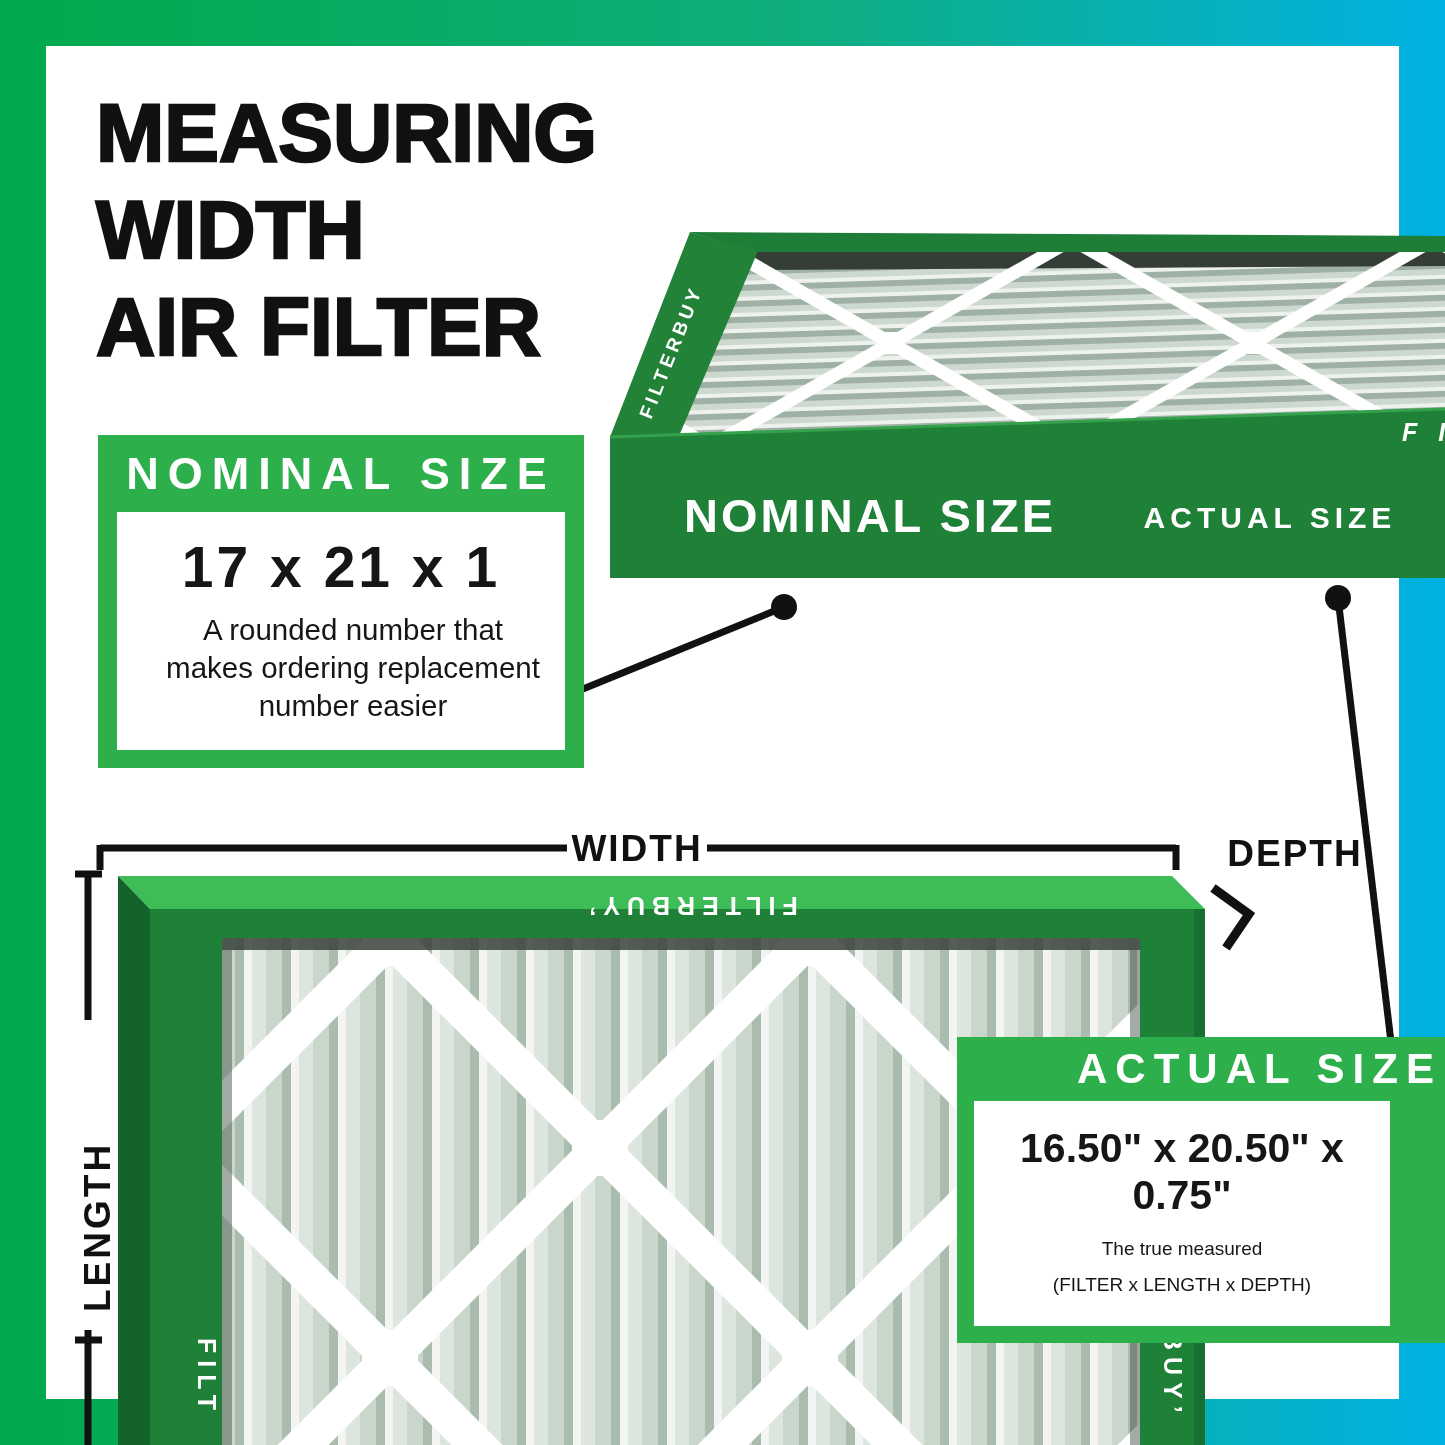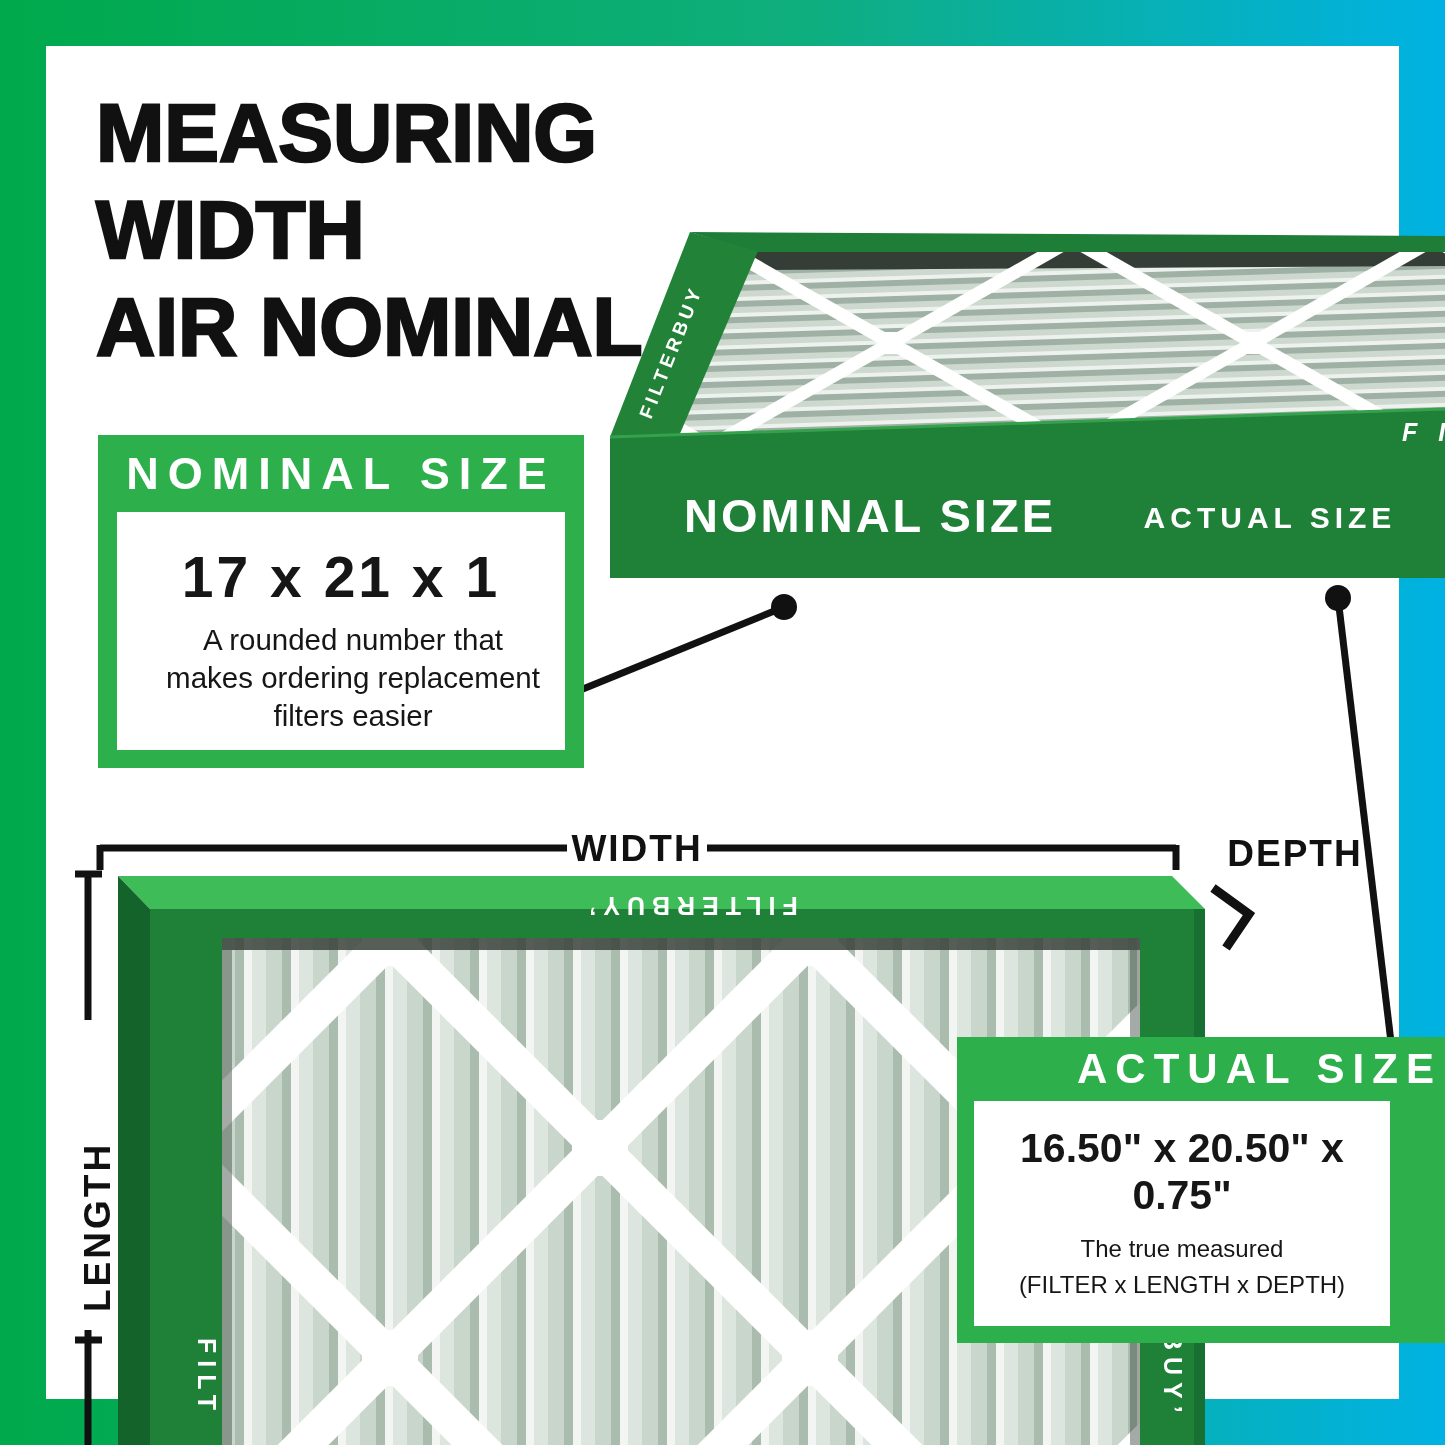--- a/index.html
+++ b/index.html
@@ -10,42 +10,42 @@
   .title{position:absolute;left:96px;top:84px;width:660px;color:#111;
          font-size:82px;font-weight:bold;line-height:97px;letter-spacing:0px;
          -webkit-text-stroke:2.5px #111;}
   .infobox{position:absolute;background:#2db04c;}
   .infobox .hdr{position:absolute;left:0;right:0;top:0;display:flex;align-items:center;justify-content:center;
                 color:#fff;font-weight:bold;}
   .infobox .inner{position:absolute;background:#fff;text-align:center;color:#161616;}
   .nominal{left:98px;top:435px;width:486px;height:333px;}
   .nominal .hdr{height:77px;font-size:45px;letter-spacing:9px;}
   .nominal .inner{left:19px;right:19px;top:77px;bottom:18px;}
-  .nominal .size{margin-top:32px;font-size:57px;font-weight:bold;letter-spacing:3px;}
+  .nominal .size{margin-top:22px;font-size:57px;font-weight:bold;letter-spacing:3px;}
   .nominal .desc{margin-top:11px;font-size:29.5px;line-height:38px;padding-left:24px;}
   .actual{left:957px;top:1037px;width:488px;height:306px;}
   .actual .hdr{height:64px;font-size:42px;letter-spacing:8px;justify-content:flex-start;padding-left:120px;}
   .actual .inner{left:17px;top:64px;width:416px;bottom:17px;}
   .actual .size{margin-top:24px;font-size:41px;font-weight:bold;letter-spacing:0px;}
-  .actual .desc{margin-top:12px;font-size:24px;line-height:36px;}
+  .actual .desc{margin-top:12px;font-size:19px;line-height:36px;}
   svg{position:absolute;left:0;top:0;}
   svg text{font-family:"Liberation Sans",sans-serif;}
   .boxlayer{z-index:3;}
   #art{z-index:2;}
 </style>
 </head>
 <body>
 
 <div class="page">
   <div class="content"></div>
 
   <div class="title">
     <div>MEASURING</div>
     <div>WIDTH</div>
-    <div>AIR NOMINAL</div>
+    <div>AIR FILTER</div>
   </div>
 
   <svg id="art" width="1445" height="1445" viewBox="0 0 1445 1445">
     <defs>
       <pattern id="pleatT" width="40" height="16" patternUnits="userSpaceOnUse" patternTransform="rotate(-1.8)">
         <rect width="40" height="16" fill="#cdd8ce"></rect>
         <rect width="40" height="4" fill="#eef2ee"></rect>
         <rect y="4" width="40" height="6" fill="#9fb0a4"></rect>
       </pattern>
       <pattern id="pleatB" width="47" height="47" patternUnits="userSpaceOnUse">
@@ -150,21 +150,21 @@
     </g>
   </svg>
 
   <div class="infobox nominal boxlayer">
     <div class="hdr">NOMINAL SIZE</div>
     <div class="inner">
       <div class="size">17 x 21 x 1</div>
       <div class="desc">
         <div>A rounded number that</div>
         <div>makes ordering replacement</div>
-        <div>filters easier</div>
+        <div>number easier</div>
       </div>
     </div>
   </div>
 
   <div class="infobox actual boxlayer">
     <div class="hdr">ACTUAL SIZE</div>
     <div class="inner">
       <div class="size">16.50" x 20.50" x 0.75"</div>
       <div class="desc">
         <div>The true measured</div>

